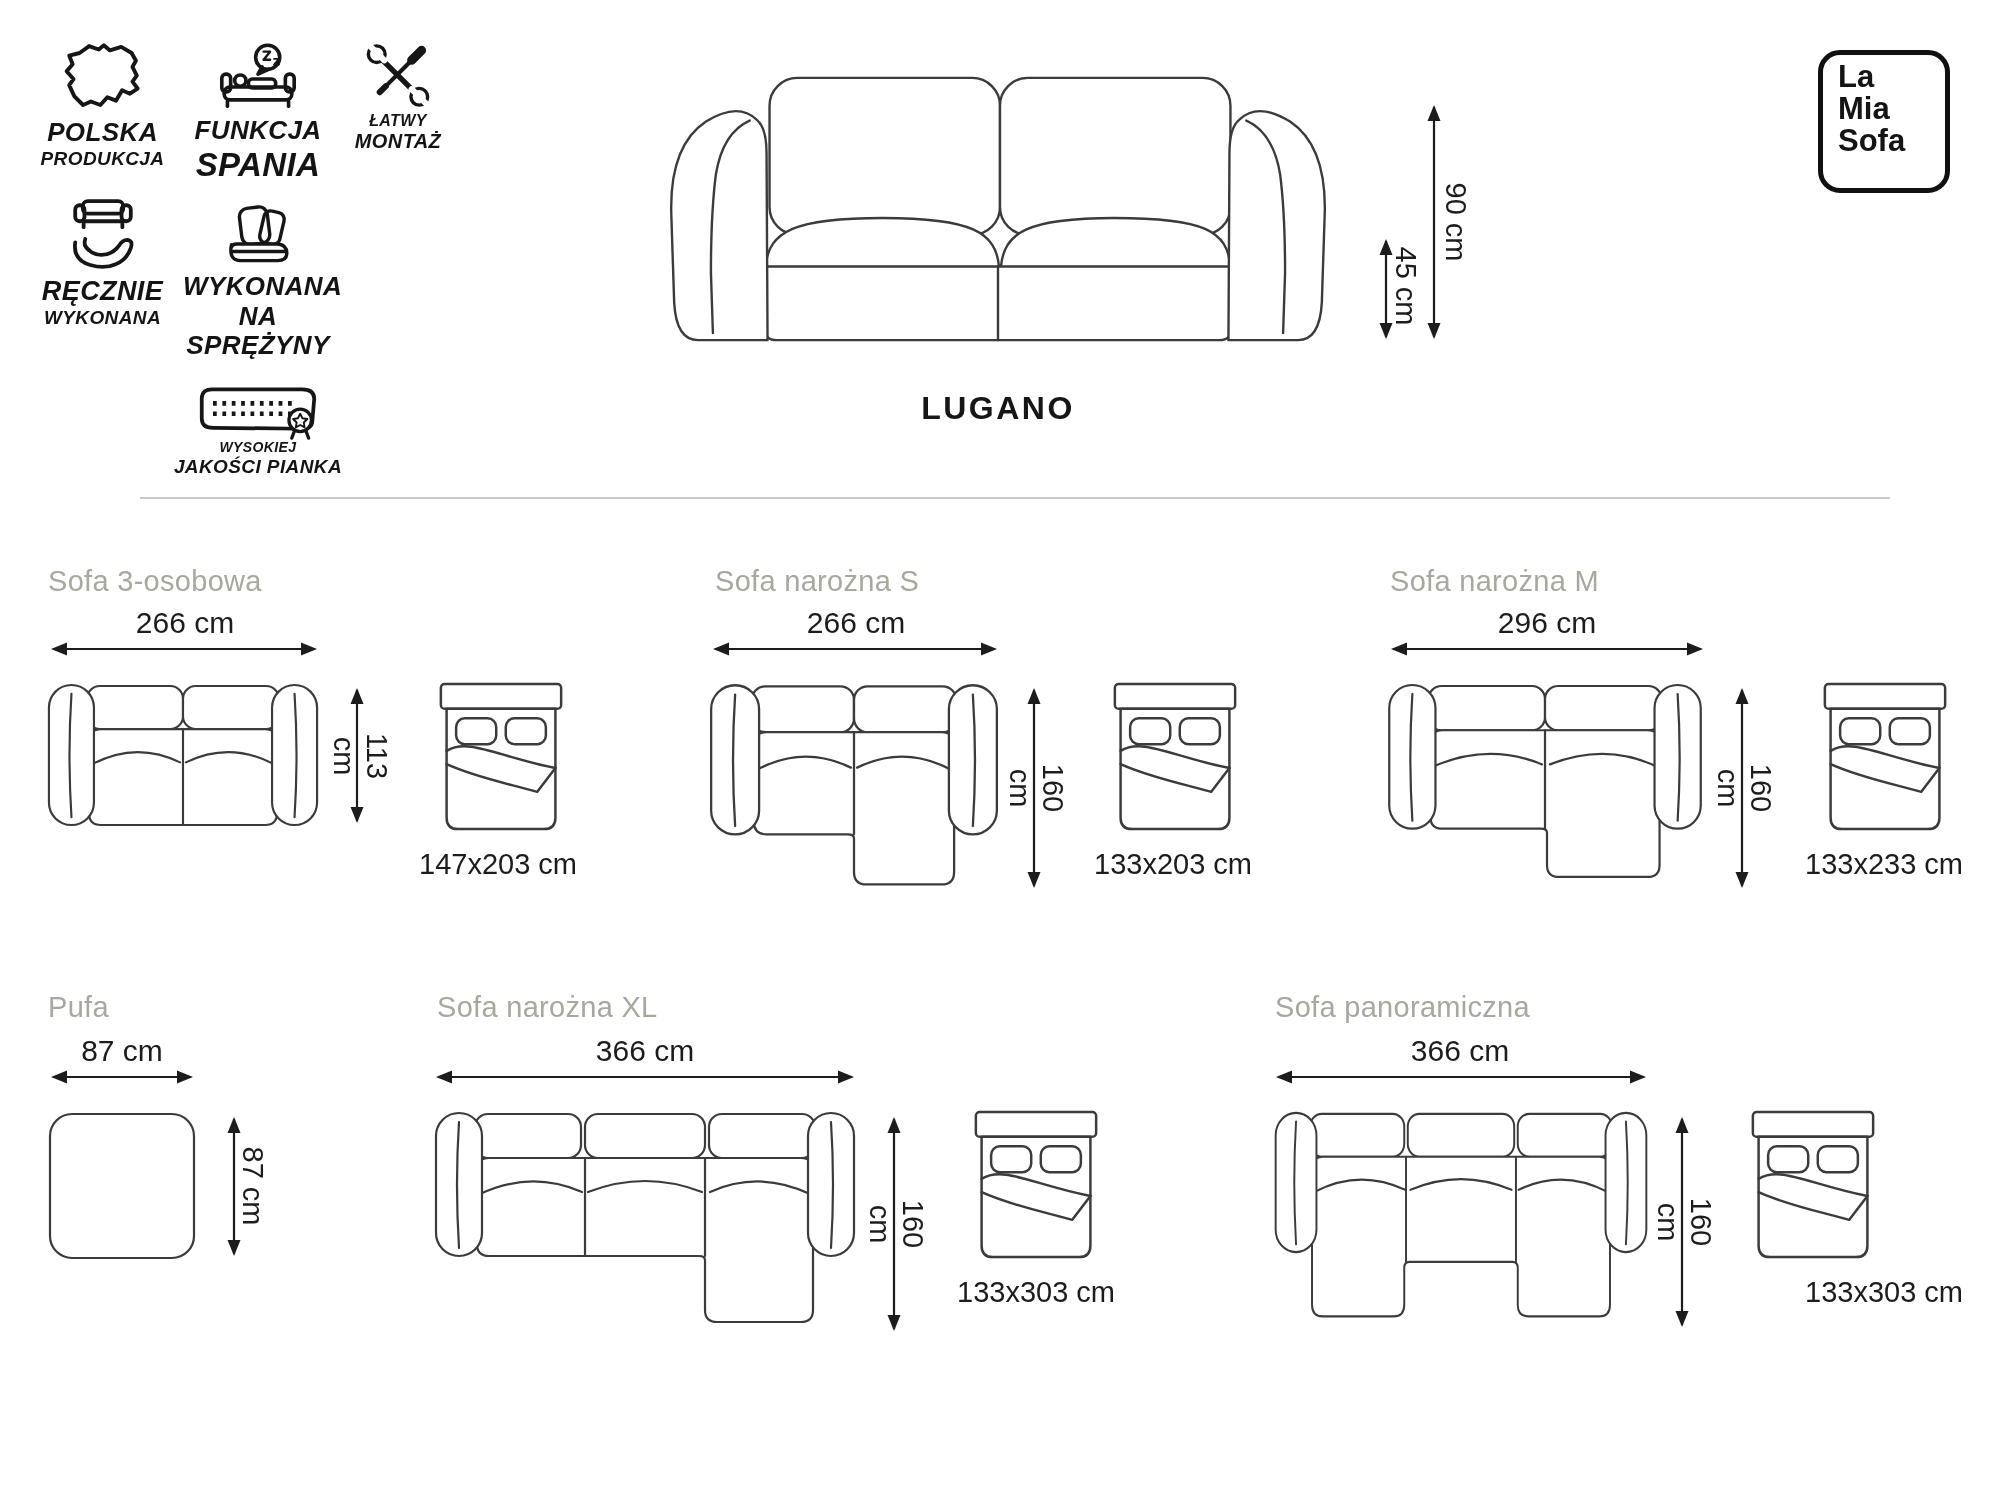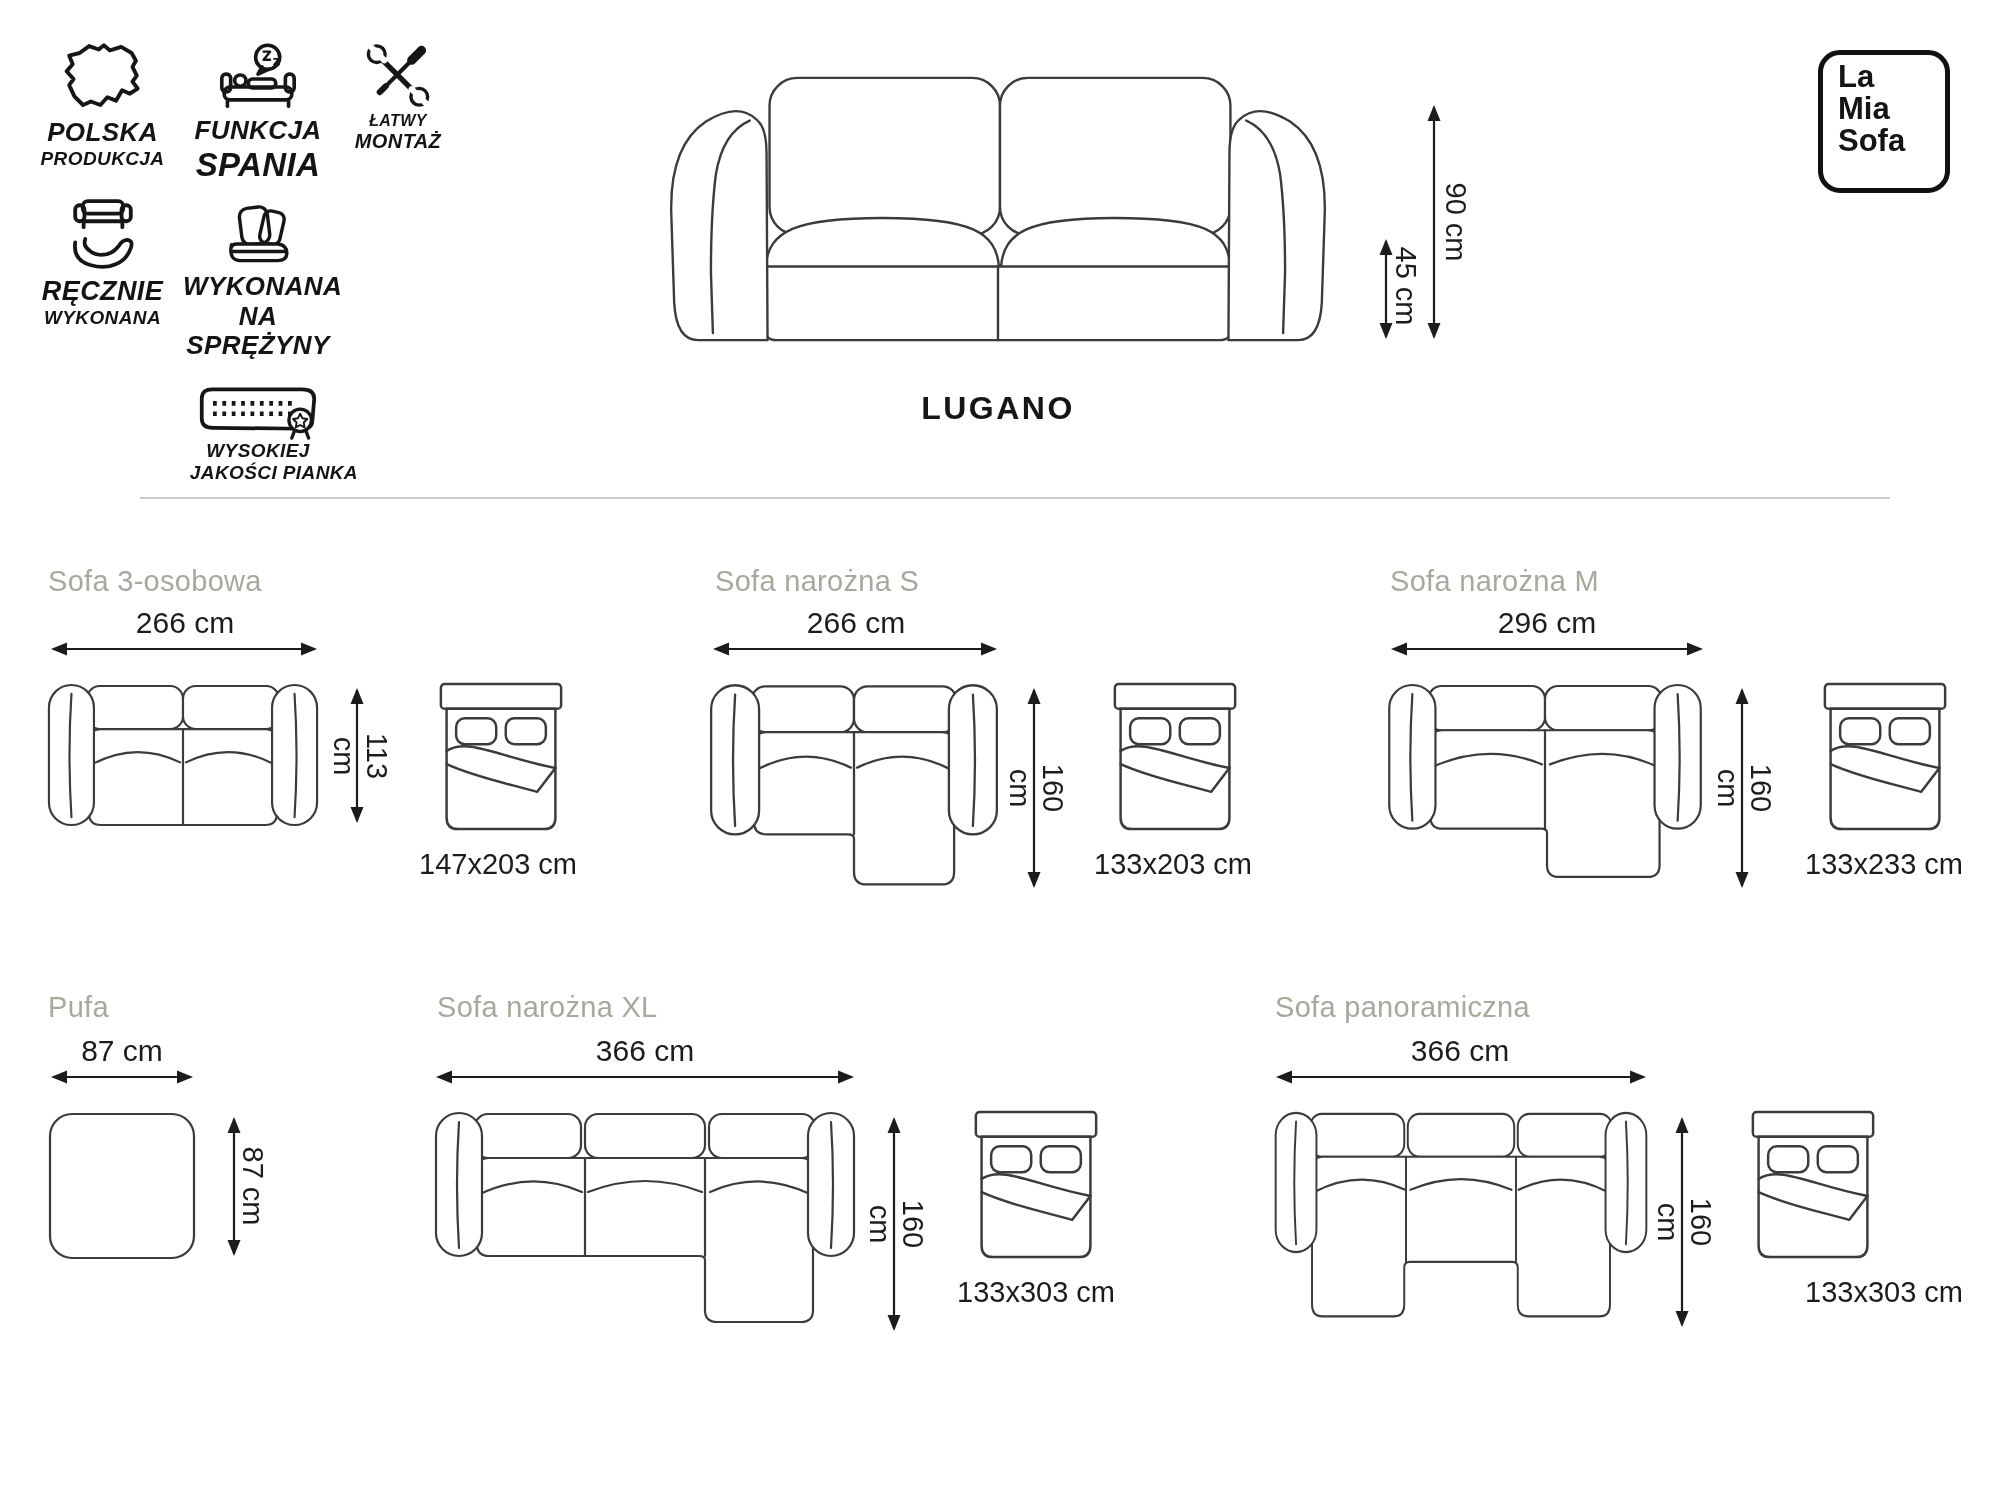--- a/index.html
+++ b/index.html
@@ -8,21 +8,21 @@
   
   .badge{position:absolute;text-align:center;font-style:italic;}
   .badge svg{display:block;margin:0 auto;}
   .badge .l1,.badge .l2{font-weight:700;color:#141414;letter-spacing:.4px;line-height:1.14;}
   .b1 .l1{font-size:26px;} .b1 .l2{font-size:19px;}
   .b2 .l1{font-size:26px;} .b2 .l2{font-size:33px;}
   .b3 .l1{font-size:16px;} .b3 .l2{font-size:20px;}
   .b4 .l1{font-size:27px;} .b4 .l2{font-size:19px;}
   .b5 .l1{font-size:26px;} .b5 .l2{font-size:26px;}
   .b6 .l1{font-size:25px;}
-  .b7 .l1{font-size:19px;} .b7 .l2{font-size:19px;text-align:right;}
+  .b7 .l1{font-size:14px;} .b7 .l2{font-size:19px;}
   .iconart{fill:none;stroke:#161616;stroke-width:4.5;stroke-linecap:round;stroke-linejoin:round;}
   
   .lineart{fill:#fff;stroke:#3b3b3b;stroke-width:2.2;stroke-linecap:round;stroke-linejoin:round;}
   .bedart{fill:#fff;stroke:#3b3b3b;stroke-width:2.6;stroke-linecap:round;stroke-linejoin:round;}
   .mainart{fill:#fff;stroke:#3b3b3b;stroke-width:2.4;stroke-linecap:round;stroke-linejoin:round;}
   .noline{fill:none !important;}
   
   .abs{position:absolute;}
   #product-title{position:absolute;left:650px;top:390px;width:696px;text-align:center;
                  font-size:32px;font-weight:700;letter-spacing:2.5px;color:#161616;}

